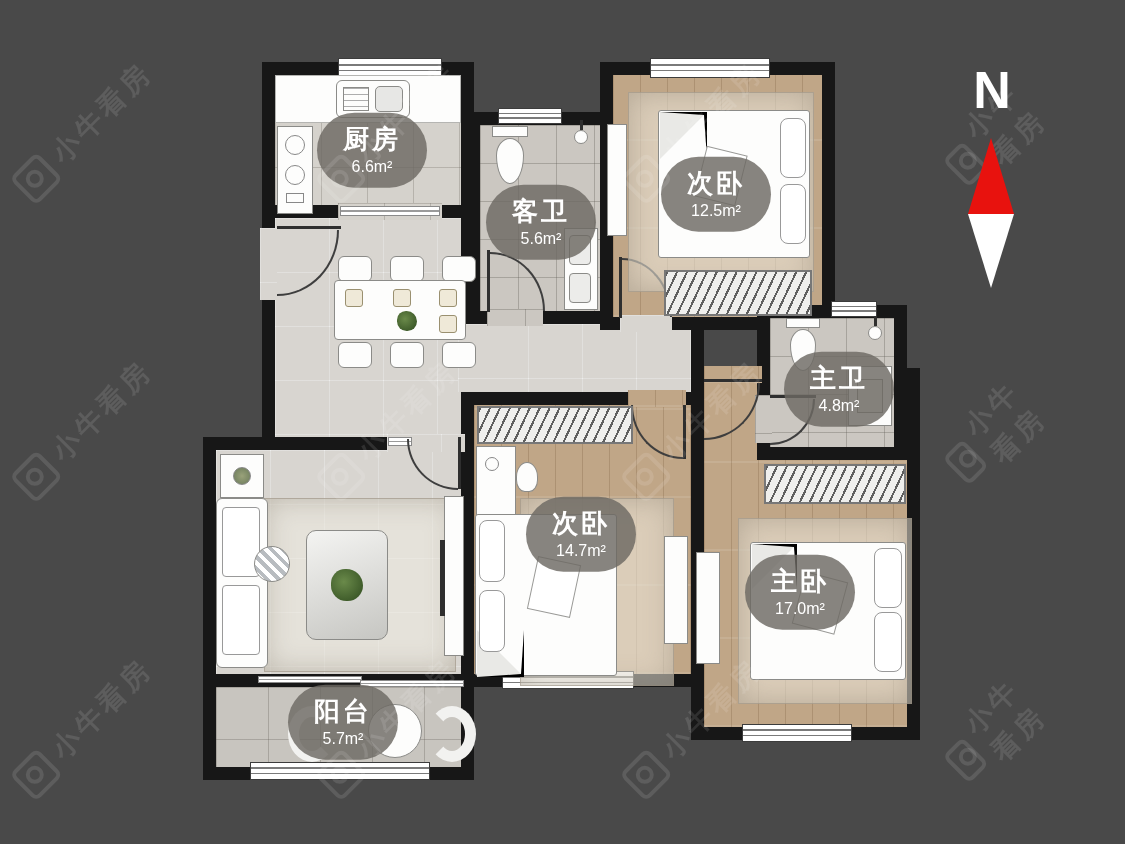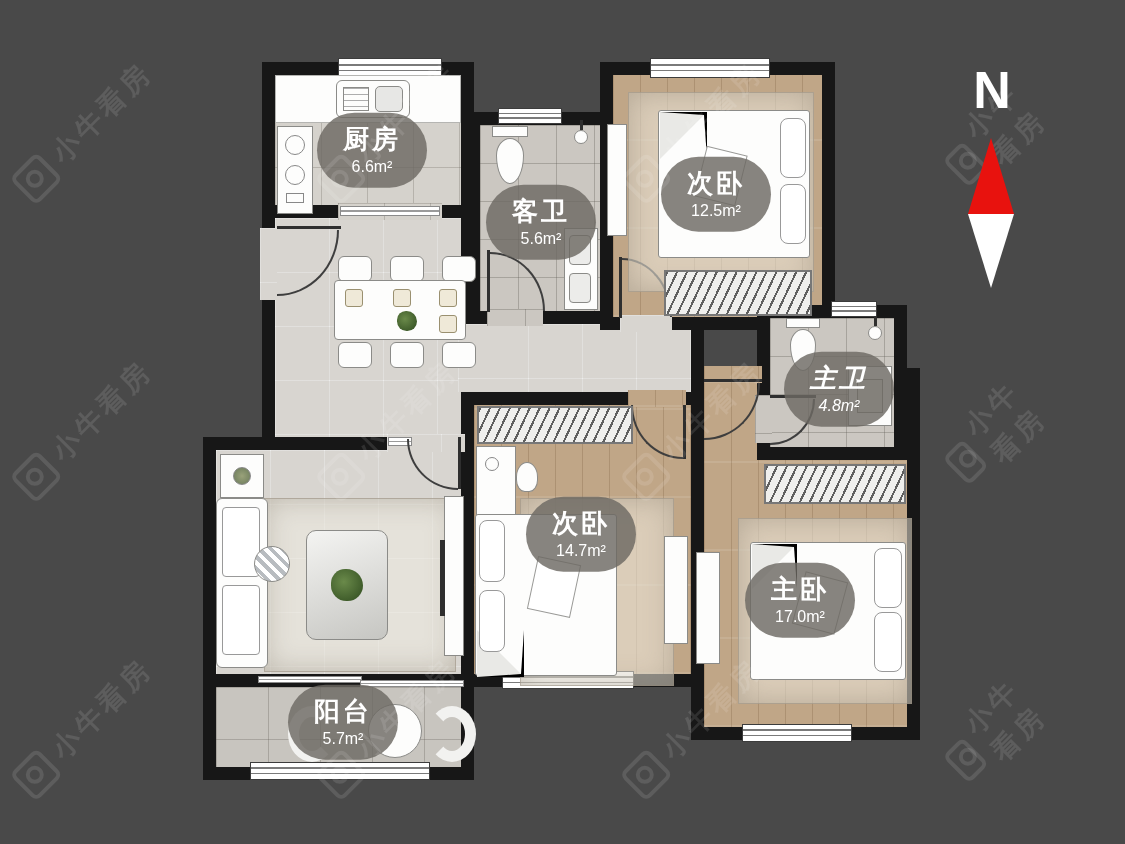--- a/index.html
+++ b/index.html
@@ -224,29 +224,29 @@
     <span class="ar">6.6m²</span>
   </div>
   <div class="lbl" style="left:541px;top:222px;">
     <span class="nm">客卫</span>
     <span class="ar">5.6m²</span>
   </div>
   <div class="lbl" style="left:716px;top:194px;">
     <span class="nm">次卧</span>
     <span class="ar">12.5m²</span>
   </div>
-  <div class="lbl" style="left:839px;top:389px;font-style:italic;">
+  <div class="lbl" style="left:839px;top:389px;">
     <span class="nm">主卫</span>
     <span class="ar">4.8m²</span>
   </div>
   <div class="lbl" style="left:581px;top:534px;">
     <span class="nm">次卧</span>
     <span class="ar">14.7m²</span>
   </div>
-  <div class="lbl" style="left:800px;top:592px;margin-top:8px;">
+  <div class="lbl" style="left:800px;top:592px;">
     <span class="nm">主卧</span>
     <span class="ar">17.0m²</span>
   </div>
   <div class="lbl" style="left:343px;top:722px;">
     <span class="nm">阳台</span>
     <span class="ar">5.7m²</span>
   </div>
 
   <div class="wm" style="left:85px;top:130px;">
       <span class="wm-logo"></span>

